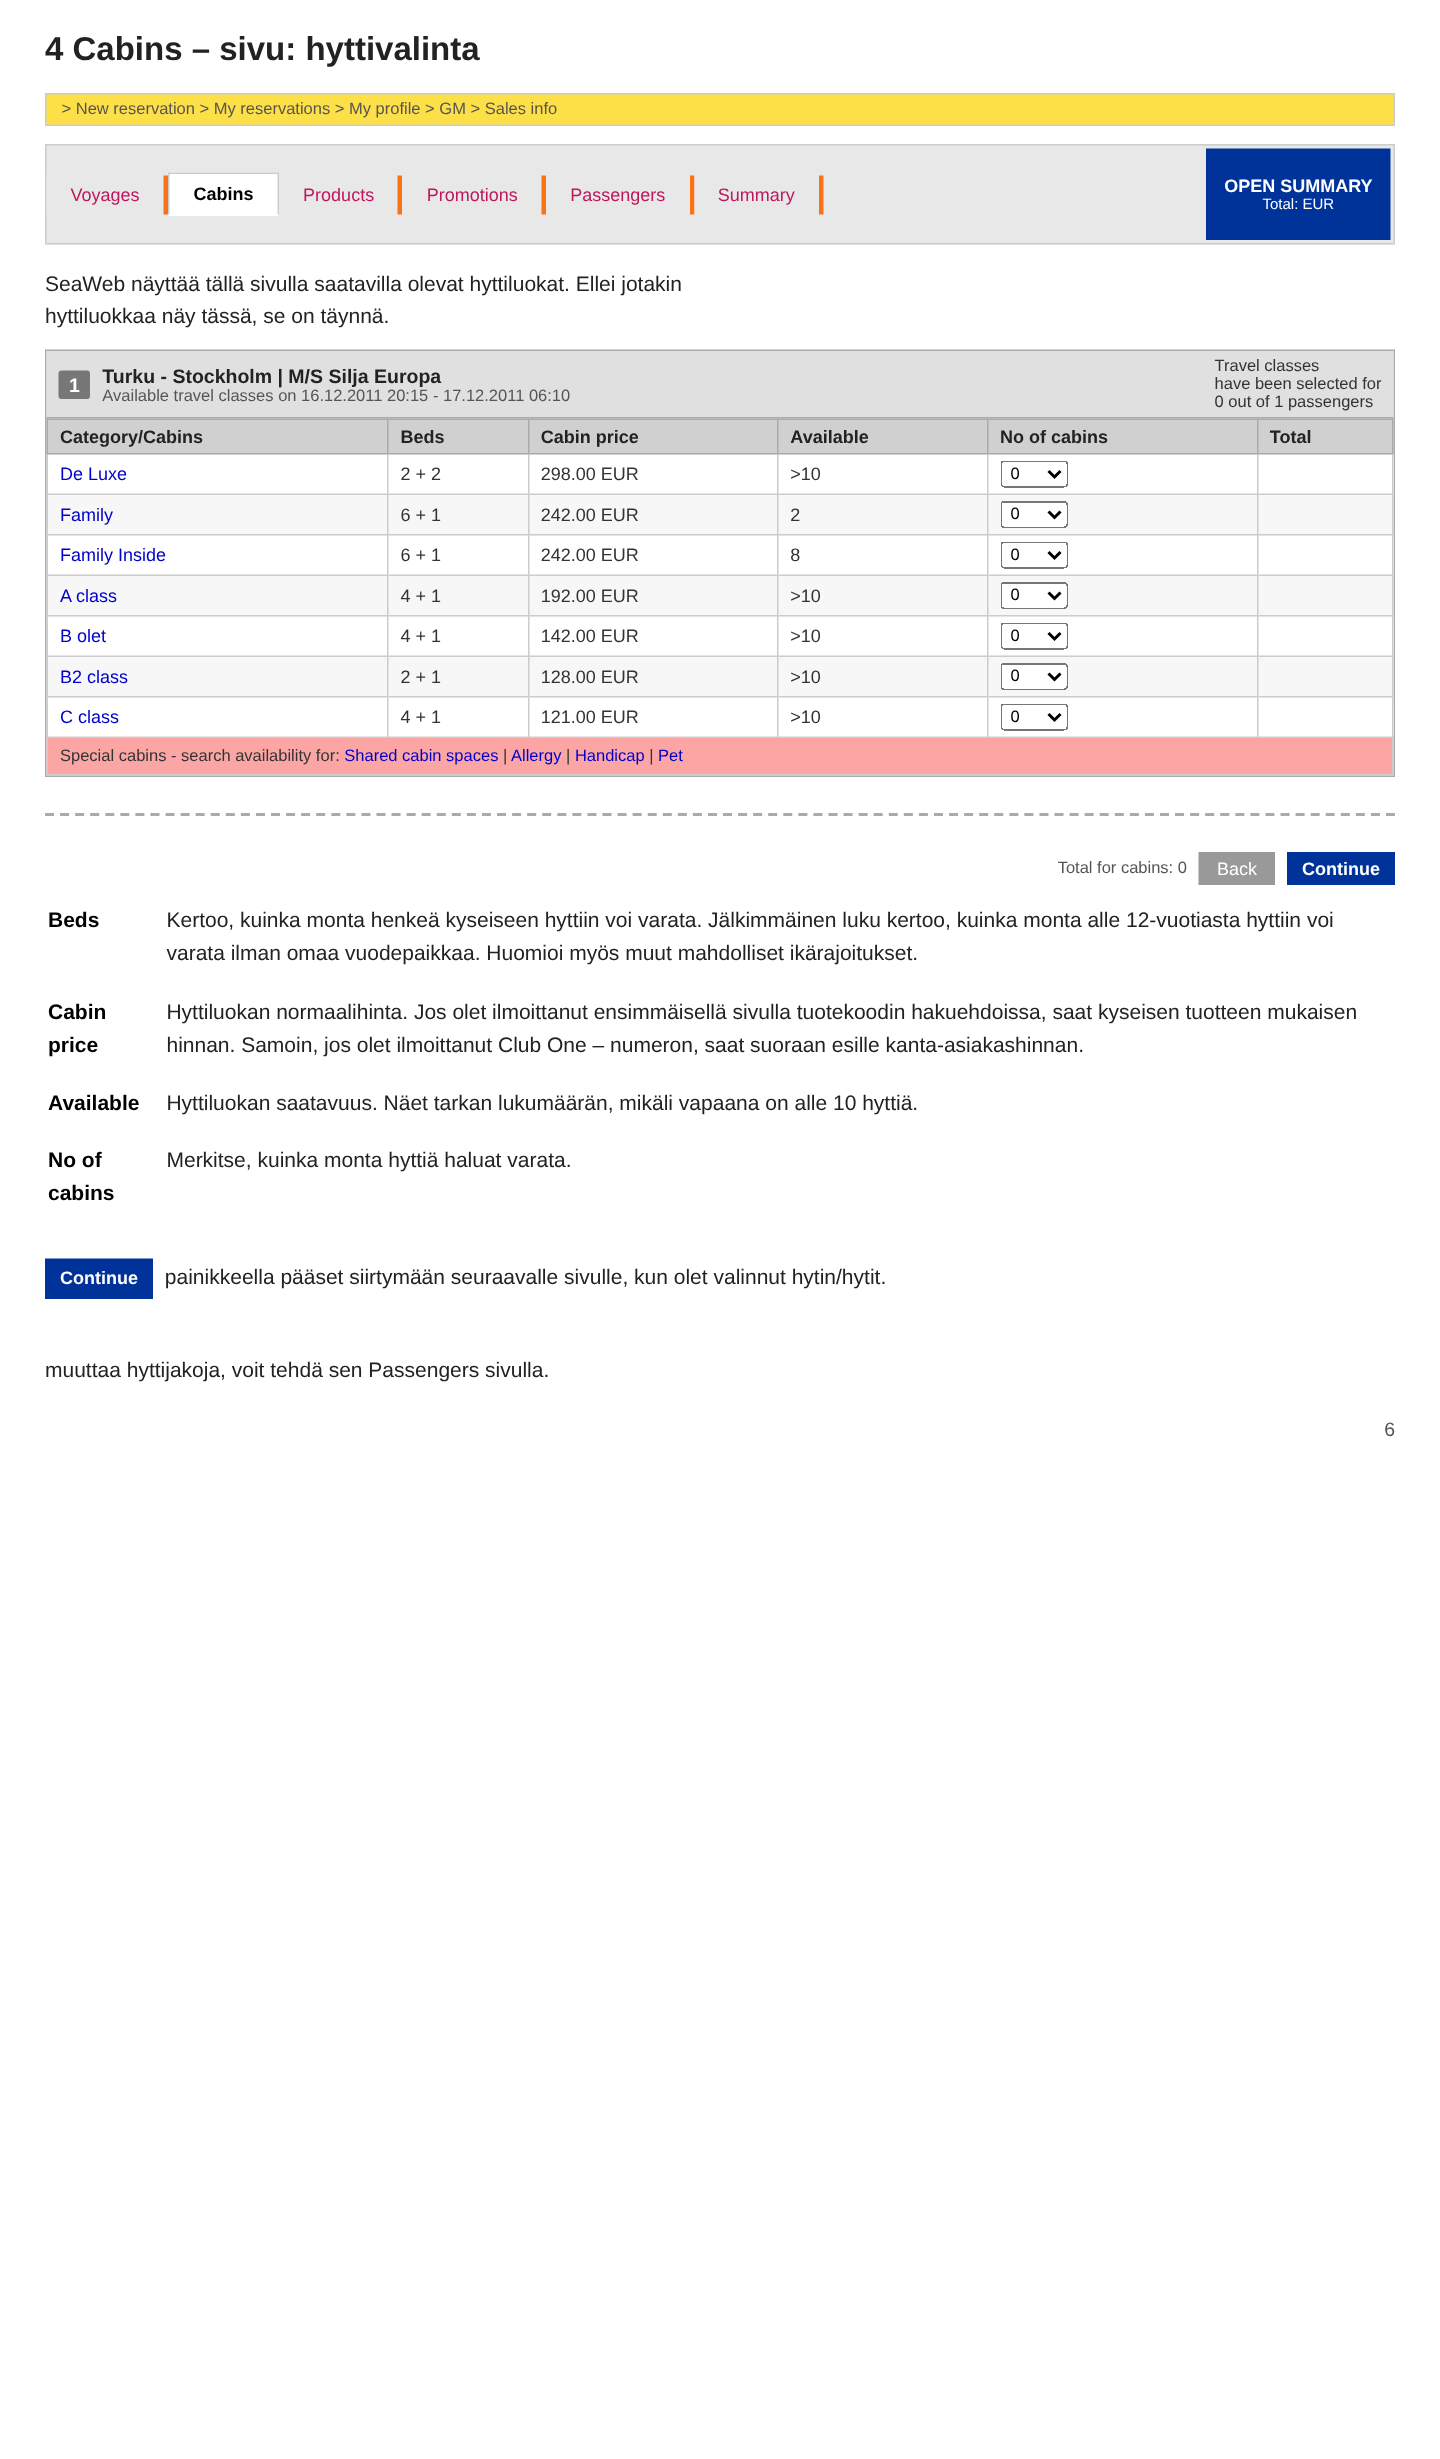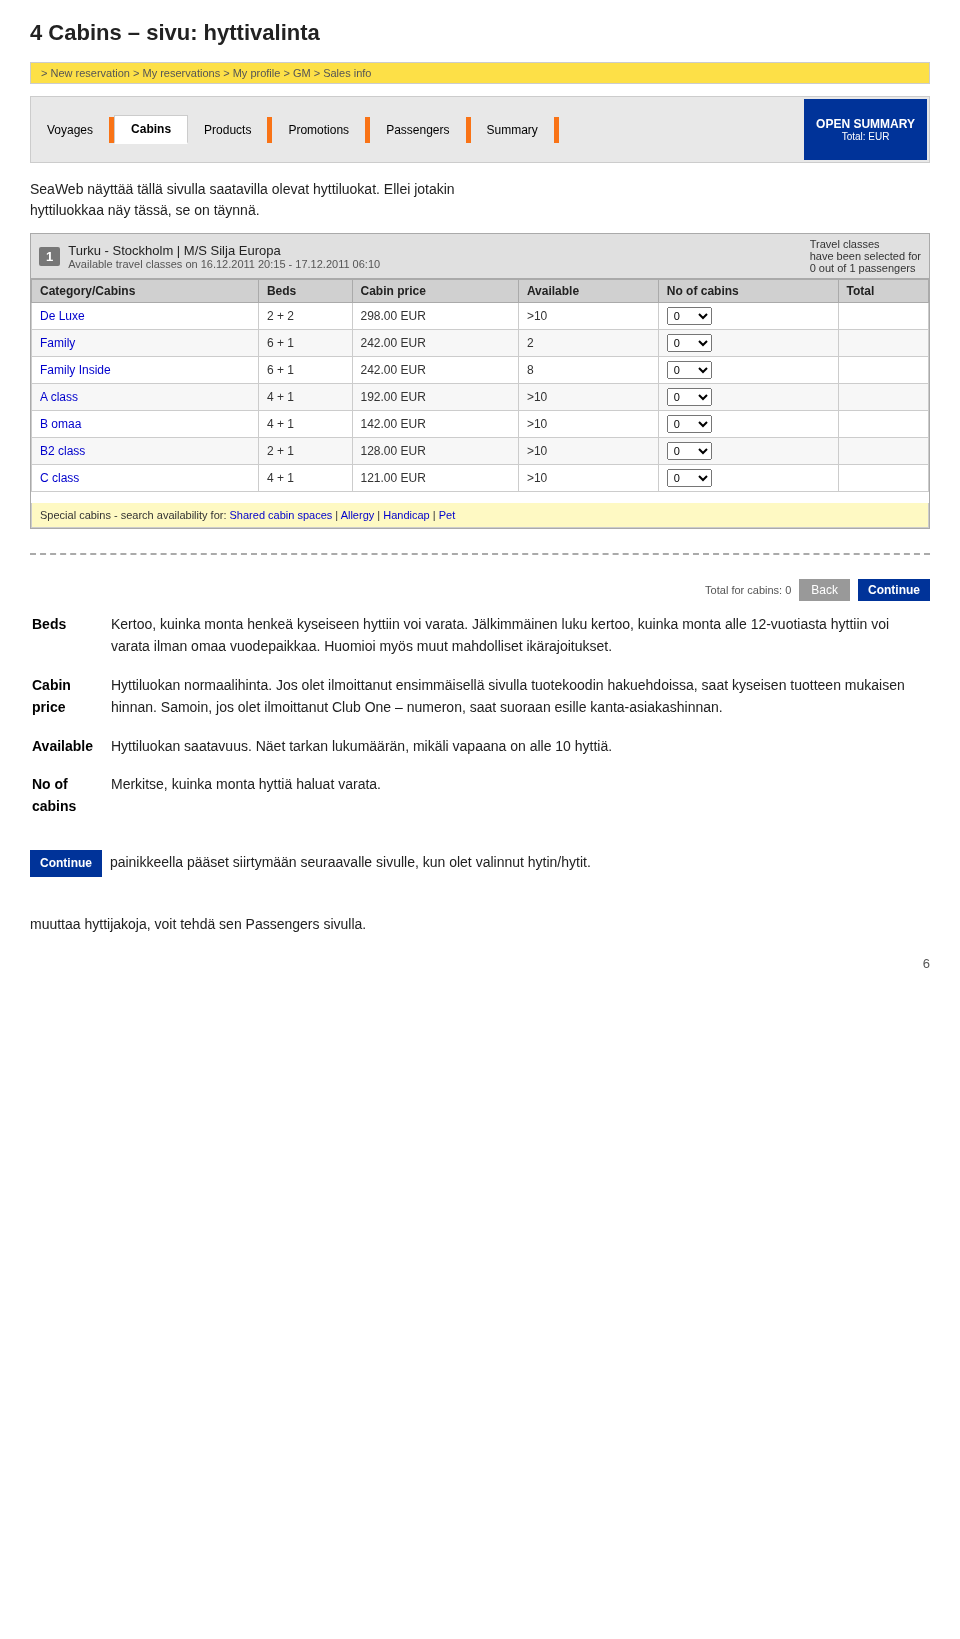--- a/index.html
+++ b/index.html
@@ -32,23 +32,23 @@
     .nav-tabs {
       display: flex;
       align-items: center;
       border: 1px solid #ccc;
       background: #e8e8e8;
       margin-bottom: 16px;
     }
     .nav-tab {
       padding: 6px 16px;
       font-size: 12px;
-      color: #000000;
+      color: #be185d;
       cursor: pointer;
-      border-right: 5px solid #f97316;
+      border-right: 3px solid #f97316;
       background: #e8e8e8;
     }
     .nav-tab.active {
       background: #fff;
       border-bottom: 2px solid #fff;
       font-weight: bold;
       color: #000;
       border: 1px solid #ccc;
       border-bottom: 2px solid #fff;
     }
@@ -91,21 +91,21 @@
       gap: 8px;
     }
     .booking-number {
       background: #777;
       color: #fff;
       font-weight: bold;
       font-size: 13px;
       padding: 2px 7px;
       border-radius: 2px;
     }
-    .booking-title { font-weight: normal; font-size: 13px; }
+    .booking-title { font-weight: bold; font-size: 13px; }
     .booking-subtitle { font-size: 11px; color: #555; }
     .booking-box-header-right {
       font-size: 11px;
       color: #333;
     }
 
     
     .cabin-table {
       width: 100%;
       border-collapse: collapse;
@@ -128,22 +128,21 @@
     .cabin-table tr:nth-child(odd) td { background: #fff; }
     .cabin-table td.total-col { background: #e8e8e8; }
 
     
     .special-cabins-row {
       border: 1px solid #ccc;
       border-top: none;
       padding: 6px 8px;
       font-size: 11px;
       color: #333;
-      background: #fef9c3;
-      margin-top: 11px;
+      background: #fca5a5;
     }
     .special-cabins-row a { color: #0000cc; text-decoration: none; }
 
     
     .dashed-divider {
       border: none;
       border-top: 2px dashed #aaa;
       margin: 24px 0;
     }
 
@@ -313,21 +312,21 @@
         </tr>
         <tr>
           <td><a href="#" style="color: rgb(0, 0, 204); text-decoration: none;">A class</a></td>
           <td>4 + 1</td>
           <td>192.00 EUR</td>
           <td>&gt;10</td>
           <td><select class="cabin-select"><option value="0">0</option><option value="1">1</option><option value="2">2</option><option value="3">3</option><option value="4">4</option><option value="5">5</option><option value="6">6</option><option value="7">7</option><option value="8">8</option><option value="9">9</option></select></td>
           <td class="total-col"></td>
         </tr>
         <tr>
-          <td><a href="#" style="color: rgb(0, 0, 204); text-decoration: none;">B omaa</a></td>
+          <td><a href="#" style="color: rgb(0, 0, 204); text-decoration: none;">B olet</a></td>
           <td>4 + 1</td>
           <td>142.00 EUR</td>
           <td>&gt;10</td>
           <td><select class="cabin-select"><option value="0">0</option><option value="1">1</option><option value="2">2</option><option value="3">3</option><option value="4">4</option><option value="5">5</option><option value="6">6</option><option value="7">7</option><option value="8">8</option><option value="9">9</option></select></td>
           <td class="total-col"></td>
         </tr>
         <tr>
           <td><a href="#" style="color: rgb(0, 0, 204); text-decoration: none;">B2 class</a></td>
           <td>2 + 1</td>
           <td>128.00 EUR</td>

